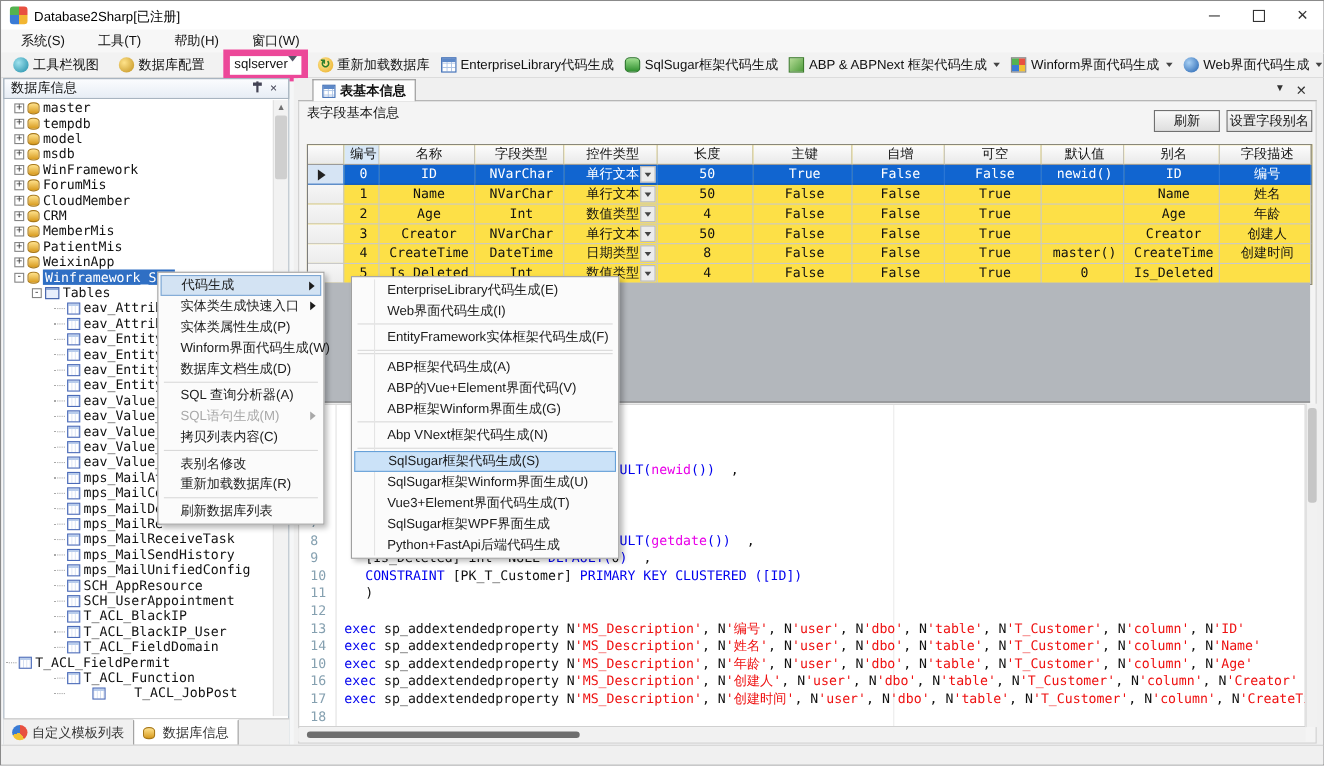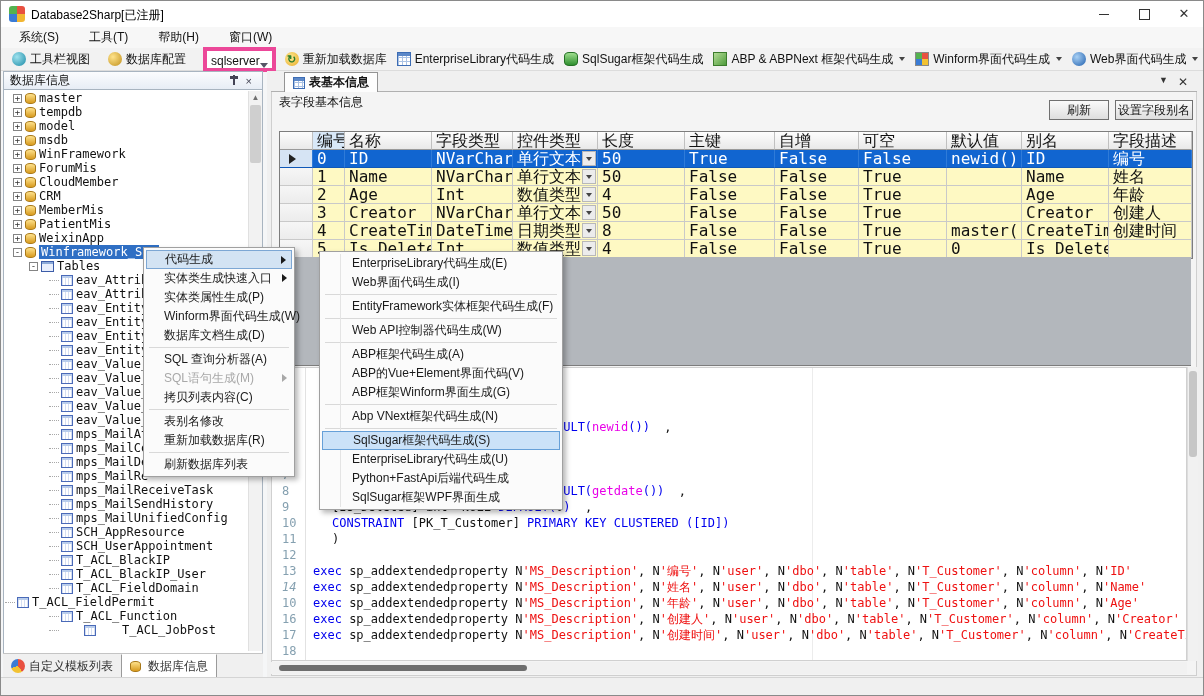--- a/index.html
+++ b/index.html
@@ -19,22 +19,22 @@
   #menubar{left:0;top:26px;width:1204px;height:21px;background:#f7f7f7;display:flex;align-items:center;
            border-bottom:1px solid #ececec;}
   .mitem{padding:2px 12px;margin-left:6px;color:#111;}
   
   #toolbar{left:0;top:47px;width:1204px;height:23px;background:#f2f2f2;display:flex;align-items:center;
            border-bottom:1px solid #dcdcdc;padding-left:6px;box-sizing:border-box;}
   .titem{display:flex;align-items:center;gap:4px;padding:1px 5px;white-space:nowrap;color:#111;}
   .tsep{width:1px;height:16px;background:#c9c9c9;margin:0 4px;}
   .dd{width:0;height:0;border-left:3px solid transparent;border-right:3px solid transparent;
       border-top:4px solid #444;margin-left:2px;}
-  .combo{display:flex;align-items:flex-end;justify-content:space-between;width:100px;height:17px;
-         background:#fff;border:4px solid #ec4899;padding:0 4px;margin:0 4px;}
+  .combo{display:flex;align-items:flex-start;justify-content:space-between;width:100px;height:17px;
+         background:#fff;border:6px solid #ec4899;padding:0 4px;margin:0 4px;}
   .chev{width:0;height:0;border-left:4px solid transparent;border-right:4px solid transparent;
         border-top:5px solid #556;}
   .ic{width:14px;height:14px;display:inline-block;flex:0 0 auto;}
   .ic-globe-teal{border-radius:50%;background:radial-gradient(circle at 35% 35%,#9fe2ee,#1b8aa6);}
   .ic-key-yellow{border-radius:50%;background:radial-gradient(circle at 35% 35%,#ffe38a,#c08f1c);}
   .ic-refresh{border-radius:50%;background:radial-gradient(circle at 40% 40%,#ffec9a,#e8a81e);
               color:#2c7c2c;font-weight:bold;font-size:11px;line-height:14px;text-align:center;}
   .ic-grid-blue{background:#fff;border:1px solid #3c6cb4;box-sizing:border-box;
     background-image:linear-gradient(#5c88c8 3px,transparent 3px),
      linear-gradient(to right,#aac2e4 1px,transparent 1px),linear-gradient(#aac2e4 1px,transparent 1px);
@@ -80,22 +80,22 @@
   #maintab{left:283px;top:71px;height:19px;background:#fdfdfd;border:1px solid #949494;border-bottom:none;
            display:flex;align-items:center;gap:4px;padding:0 8px;font-weight:bold;}
   #panelbtns{left:1158px;top:74px;display:flex;gap:10px;color:#333;}
   #mainpanel{left:270px;top:90px;width:926px;height:585px;background:#f4f4f4;border:1px solid #cfcfcf;box-sizing:border-box;}
   #sectionlabel{left:278px;top:93px;color:#111;}
   .pushbtn{position:absolute;height:20px;background:linear-gradient(#fafafa,#dedede);border:1px solid #707070;
            text-align:center;line-height:18px;box-sizing:border-box;font-size:12px;}
   #btn-refresh{left:1048px;top:99px;width:60px;}
   #btn-alias{left:1114px;top:99px;width:78px;}
   
-  #grid{left:278px;top:130px;width:912px;border:1px solid #7d7d7d;box-sizing:content-box;background:#fef9c3;
-        font-family:"DejaVu Sans Mono",monospace;font-size:16px;}
+  #grid{left:278px;top:130px;width:912px;border:1px solid #7d7d7d;box-sizing:content-box;background:#fde047;
+        font-family:"DejaVu Sans Mono",monospace;font-size:12px;text-align:center;}
   .grow{display:flex;height:18px;line-height:17px;}
   .gcell{border-right:1px solid #c9c9c9;border-bottom:1px solid #c9c9c9;box-sizing:border-box;
          padding:0 0 0 4px;overflow:hidden;white-space:nowrap;position:relative;}
   .ghead .gcell{background:linear-gradient(#fdfdfd,#e9e9e9);border-right:1px solid #c0c0c0;border-bottom:1px solid #9a9a9a;
          font-family:"Liberation Sans",sans-serif;}
   .ghead .gcell.curcol{background:#d8e8f8;}
   .rowhdr{background:linear-gradient(#f6f6f6,#ececec);}
   .grow.selected .gcell{background:#1165d0;color:#fff;border-right:1px solid #2f7bd8;border-bottom:1px solid #0f58b8;}
   .grow.selected .rowhdr{background:#d6e4f4;}
   .rowptr{position:absolute;left:9px;top:4px;width:0;height:0;border-top:5px solid transparent;
@@ -550,21 +550,21 @@
       <div class="cline" style="top: 115px; left: 60px;"><span class="pl">[CreateTime] datetime  NULL </span><span class="kw">DEFAULT(</span><span class="fn">getdate</span><span class="kw">())</span><span class="pl">  ,</span></div>
       <span class="lnum" style="top: 131px;">9</span>
       <div class="cline" style="top: 131px; left: 60px;"><span class="pl">[Is_Deleted] int  NULL </span><span class="kw">DEFAULT(</span><span class="pl">0</span><span class="kw">)</span><span class="pl">  ,</span></div>
       <span class="lnum" style="top: 147px;">10</span>
       <div class="cline" style="top: 147px; left: 60px;"><span class="kw">CONSTRAINT </span><span class="pl">[PK_T_Customer] </span><span class="kw">PRIMARY KEY CLUSTERED ([ID])</span></div>
       <span class="lnum" style="top: 163px;">11</span>
       <div class="cline" style="top: 163px; left: 60px;"><span class="pl">)</span></div>
       <span class="lnum" style="top: 179px;">12</span>
       <span class="lnum" style="top: 195px;">13</span>
       <div class="cline" style="top: 195px; left: 41px;"><span class="kw">exec </span><span class="pl">sp_addextendedproperty N</span><span class="str">'MS_Description'</span><span class="pl">, N</span><span class="str">'编号'</span><span class="pl">, N</span><span class="str">'user'</span><span class="pl">, N</span><span class="str">'dbo'</span><span class="pl">, N</span><span class="str">'table'</span><span class="pl">, N</span><span class="str">'T_Customer'</span><span class="pl">, N</span><span class="str">'column'</span><span class="pl">, N</span><span class="str">'ID'</span></div>
-      <span class="lnum" style="top: 211px; font-style: italic;">14</span>
+      <span class="lnum" style="top: 211px;">14</span>
       <div class="cline" style="top: 211px; left: 41px;"><span class="kw">exec </span><span class="pl">sp_addextendedproperty N</span><span class="str">'MS_Description'</span><span class="pl">, N</span><span class="str">'姓名'</span><span class="pl">, N</span><span class="str">'user'</span><span class="pl">, N</span><span class="str">'dbo'</span><span class="pl">, N</span><span class="str">'table'</span><span class="pl">, N</span><span class="str">'T_Customer'</span><span class="pl">, N</span><span class="str">'column'</span><span class="pl">, N</span><span class="str">'Name'</span></div>
       <span class="lnum" style="top: 227px;">10</span>
       <div class="cline" style="top: 227px; left: 41px;"><span class="kw">exec </span><span class="pl">sp_addextendedproperty N</span><span class="str">'MS_Description'</span><span class="pl">, N</span><span class="str">'年龄'</span><span class="pl">, N</span><span class="str">'user'</span><span class="pl">, N</span><span class="str">'dbo'</span><span class="pl">, N</span><span class="str">'table'</span><span class="pl">, N</span><span class="str">'T_Customer'</span><span class="pl">, N</span><span class="str">'column'</span><span class="pl">, N</span><span class="str">'Age'</span></div>
       <span class="lnum" style="top: 243px;">16</span>
       <div class="cline" style="top: 243px; left: 41px;"><span class="kw">exec </span><span class="pl">sp_addextendedproperty N</span><span class="str">'MS_Description'</span><span class="pl">, N</span><span class="str">'创建人'</span><span class="pl">, N</span><span class="str">'user'</span><span class="pl">, N</span><span class="str">'dbo'</span><span class="pl">, N</span><span class="str">'table'</span><span class="pl">, N</span><span class="str">'T_Customer'</span><span class="pl">, N</span><span class="str">'column'</span><span class="pl">, N</span><span class="str">'Creator'</span></div>
       <span class="lnum" style="top: 259px;">17</span>
       <div class="cline" style="top: 259px; left: 41px;"><span class="kw">exec </span><span class="pl">sp_addextendedproperty N</span><span class="str">'MS_Description'</span><span class="pl">, N</span><span class="str">'创建时间'</span><span class="pl">, N</span><span class="str">'user'</span><span class="pl">, N</span><span class="str">'dbo'</span><span class="pl">, N</span><span class="str">'table'</span><span class="pl">, N</span><span class="str">'T_Customer'</span><span class="pl">, N</span><span class="str">'column'</span><span class="pl">, N</span><span class="str">'CreateTime'</span></div>
       <span class="lnum" style="top: 275px;">18</span>
     </div>
   <div class="abs" id="vscroll">
@@ -592,26 +592,26 @@
       <div class="msep"></div>
       <div class="mrow">刷新数据库列表</div>
     </div>
   <div class="menu menu2" id="submenu" style="left:318px;top:250px;width:244px;">
     <div id="gutterline2"></div>
   <div class="mrow">EnterpriseLibrary代码生成(E)</div>
       <div class="mrow">Web界面代码生成(I)</div>
       <div class="msep"></div>
       <div class="mrow">EntityFramework实体框架代码生成(F)</div>
       <div class="msep"></div>
-      <div class="mrow">Web API控制器代码生成(W)</div>
       <div class="msep"></div>
       <div class="mrow">ABP框架代码生成(A)</div>
       <div class="mrow">ABP的Vue+Element界面代码(V)</div>
       <div class="mrow">ABP框架Winform界面生成(G)</div>
       <div class="msep"></div>
       <div class="mrow">Abp VNext框架代码生成(N)</div>
       <div class="msep"></div>
       <div class="mrow hl2">SqlSugar框架代码生成(S)</div>
-      <div class="mrow">EnterpriseLibrary代码生成(U)</div>
+      <div class="mrow">SqlSugar框架Winform界面生成(U)</div>
+      <div class="mrow">Vue3+Element界面代码生成(T)</div>
+      <div class="mrow">SqlSugar框架WPF界面生成</div>
       <div class="mrow">Python+FastApi后端代码生成</div>
-      <div class="mrow">SqlSugar框架WPF界面生成</div>
     </div>
 </div>
 
 </body></html>

